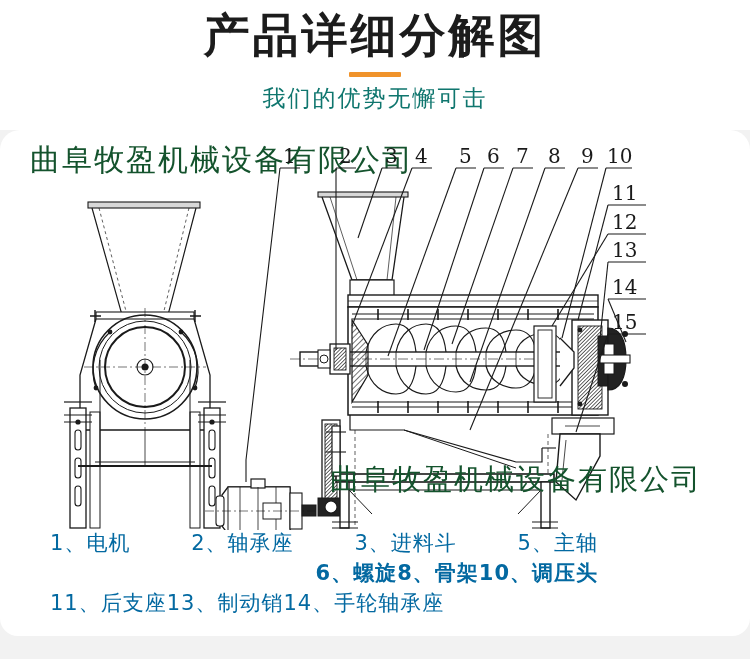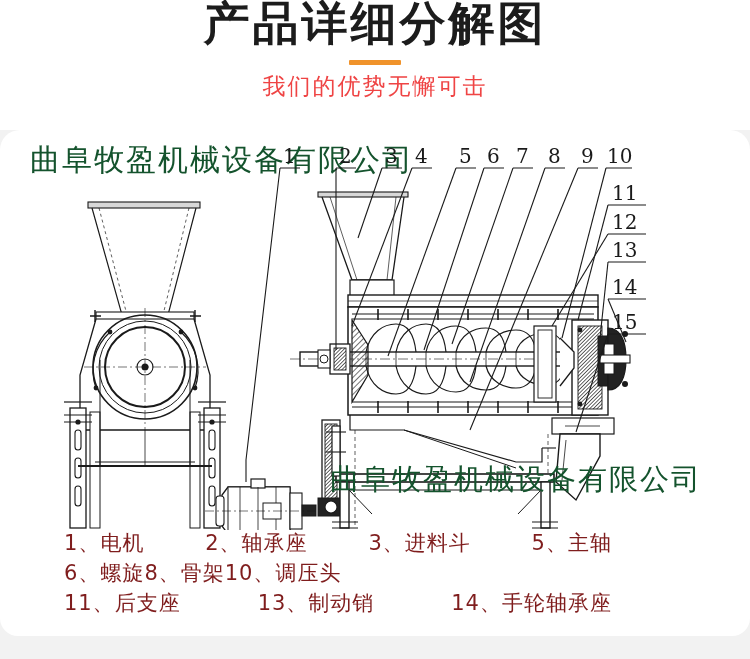--- a/index.html
+++ b/index.html
@@ -18,33 +18,33 @@
     box-sizing:border-box;
     text-align:center;
   }
   .title{
     font-family:"DejaVu Sans","Liberation Sans",sans-serif;
     font-size:46px;
     font-weight:bold;
     color:#1c1c1c;
     letter-spacing:3px;
     line-height:1;
-    padding-top:0;
+    padding-top:12px;
     margin:0;
   }
   .divider{
     width:52px;height:5px;
     background:#f0932b;
     margin:14px auto 0 auto;
     border-radius:1px;
   }
   .subtitle{
     font-family:"DejaVu Sans","Liberation Sans",sans-serif;
     font-size:23px;
-    color:#ef4444;
+    color:#0f766e;
     letter-spacing:2px;
     margin:10px 0 0 0;
     line-height:1;
   }
   
   .card{
     position:absolute;
     left:0;top:130px;
     width:750px;height:506px;
     background:#ffffff;
@@ -63,35 +63,35 @@
     white-space:nowrap;
     pointer-events:none;
     user-select:none;
     font-weight:400;
   }
   .wm-top{left:30px;top:10px;font-size:30px;letter-spacing:2px;}
   .wm-bottom{left:330px;top:330px;font-size:29px;letter-spacing:2px;}
   
   .legend{
     position:absolute;
-    left:16px;top:398px;width:644px;
+    left:2px;top:398px;width:644px;
     font-family:"DejaVu Sans","Liberation Sans",sans-serif;
-    color:#7f1d1d;
+    color:#0369a1;
   }
   .legend-row{
     display:flex;
     font-size:21px;
     line-height:30px;
     padding:0 48px;
     box-sizing:border-box;
     letter-spacing:1px;
   }
   .legend-row.r1{justify-content:space-between;}
-  .legend-row.r2{justify-content:flex-start;}
-  .legend-row.r3{justify-content:space-between;}
+  .legend-row.r2{justify-content:flex-end;font-weight:bold;}
+  .legend-row.r3{}
   .legend-item{white-space:nowrap;}
 </style>
 </head>
 <body>
 
 <div class="header">
   <h1 class="title">产品详细分解图</h1>
   <div class="divider"></div>
   <p class="subtitle">我们的优势无懈可击</p>
 </div>

